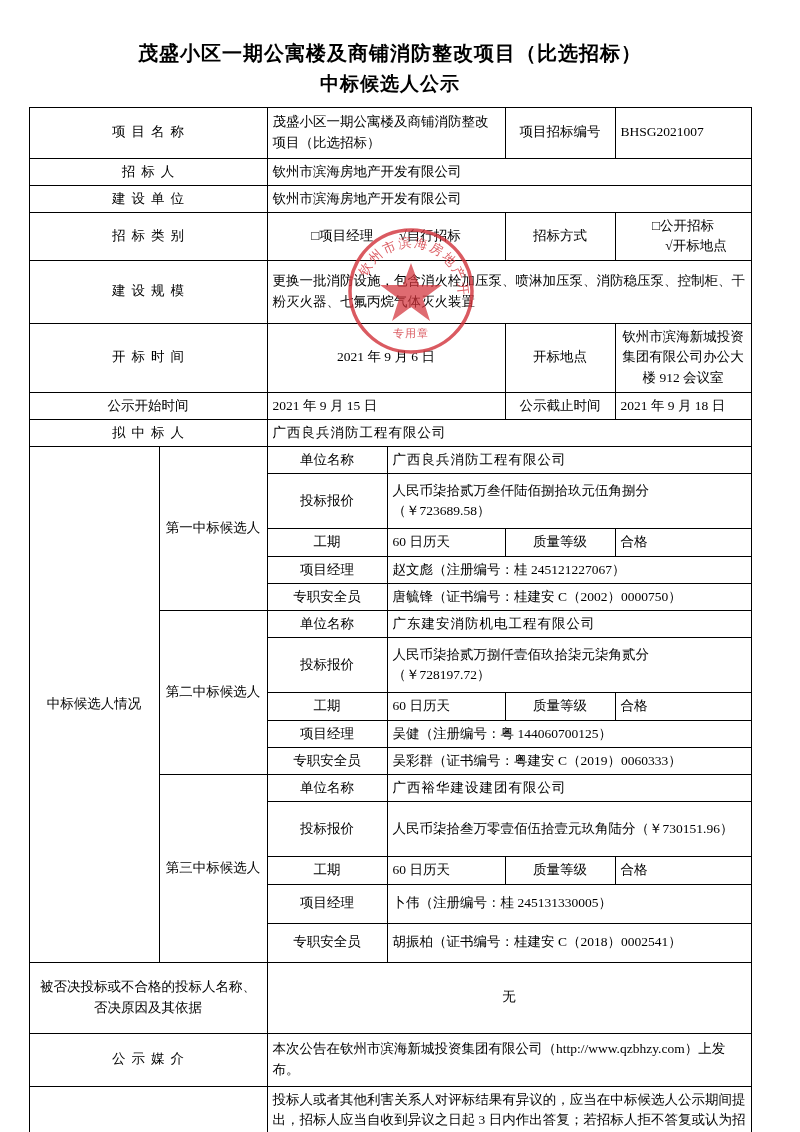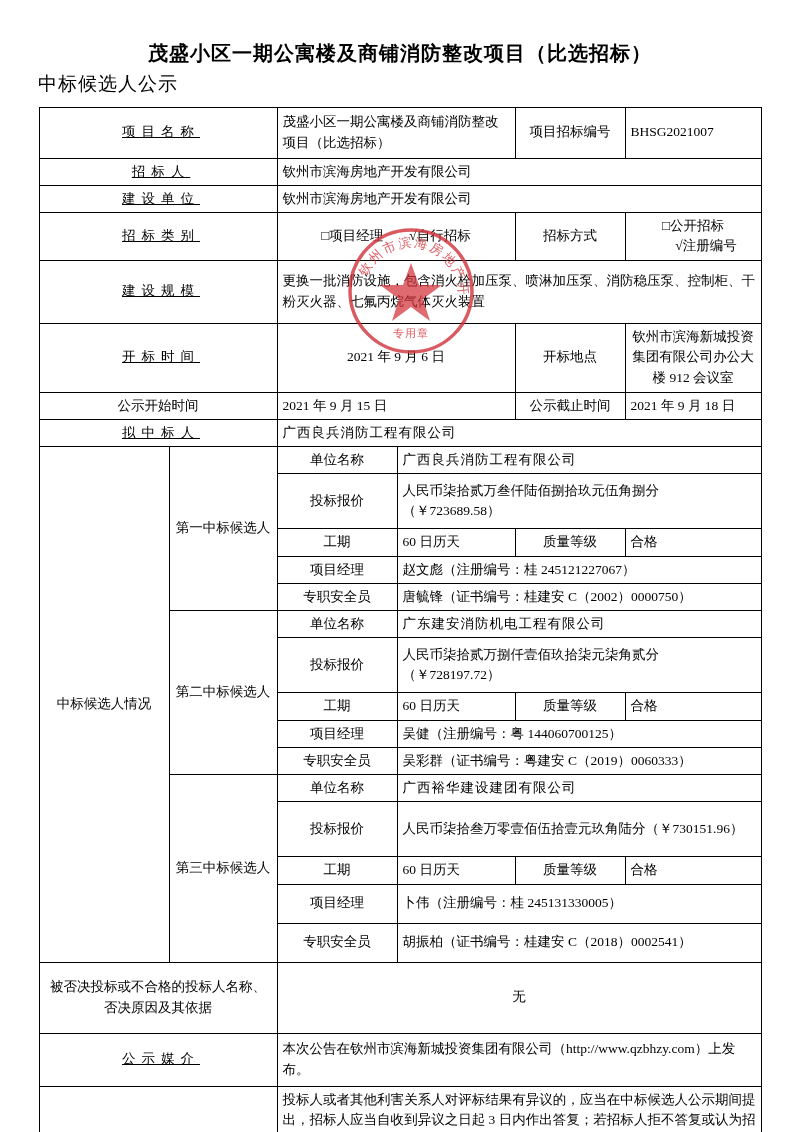--- a/index.html
+++ b/index.html
@@ -13,34 +13,34 @@
     font-family: "Liberation Serif", serif;
     color: #000;
     position: relative;
     overflow: hidden;
   }
   .page {
     width: 800px;
     height: 1132px;
     position: relative;
     box-sizing: border-box;
-    padding: 30px 38px 0 38px;
+    padding: 30px 38px 0 18px;
   }
   .title {
     text-align: center;
     font-size: 20px;
     font-weight: bold;
     letter-spacing: 1px;
     line-height: 1.5;
     margin: 8px 0 2px 0;
   }
   .subtitle {
-    text-align: left;
+    text-align: center;
     font-size: 19px;
-    font-weight: normal;
+    font-weight: bold;
     letter-spacing: 1px;
     line-height: 1.5;
     margin: 0 0 8px 0;
   }
   table.doc {
     border-collapse: collapse;
     width: 722px;
     table-layout: fixed;
     margin: 0 auto;
   }
@@ -53,21 +53,20 @@
     word-wrap: break-word;
   }
   .lbl {
     text-align: center;
     margin-top: 28px;
   }
   .lbl-sp {
     text-align: center;
     letter-spacing: 6px;
     text-indent: 6px;
-    text-decoration: underline;
   }
   .val {
     text-align: left;
   }
   .ctr {
     text-align: center;
   }
   .big {
     font-size: 16px;
     letter-spacing: 1px;
@@ -152,21 +151,21 @@
         <td class="val" colspan="4">钦州市滨海房地产开发有限公司</td>
       </tr>
 
       <tr>
         <td class="lbl-sp" colspan="2">招标类别</td>
         <td class="ctr" colspan="2">
           <span class="opt">□项目经理</span><span class="opt">√自行招标</span>
         </td>
         <td class="ctr">招标方式</td>
         <td class="ctr">
-          <span class="opt">□公开招标</span><span class="opt">√注册编号</span>
+          <span class="opt">□公开招标</span><span class="opt">√开标地点</span>
         </td>
       </tr>
 
       <tr>
         <td class="lbl-sp" colspan="2" style="height:56px">建设规模</td>
         <td class="val" colspan="4">更换一批消防设施，包含消火栓加压泵、喷淋加压泵、消防稳压泵、控制柜、干粉灭火器、七氟丙烷气体灭火装置</td>
       </tr>
 
       <tr>
         <td class="lbl-sp" colspan="2" style="height:62px">开标时间</td>

